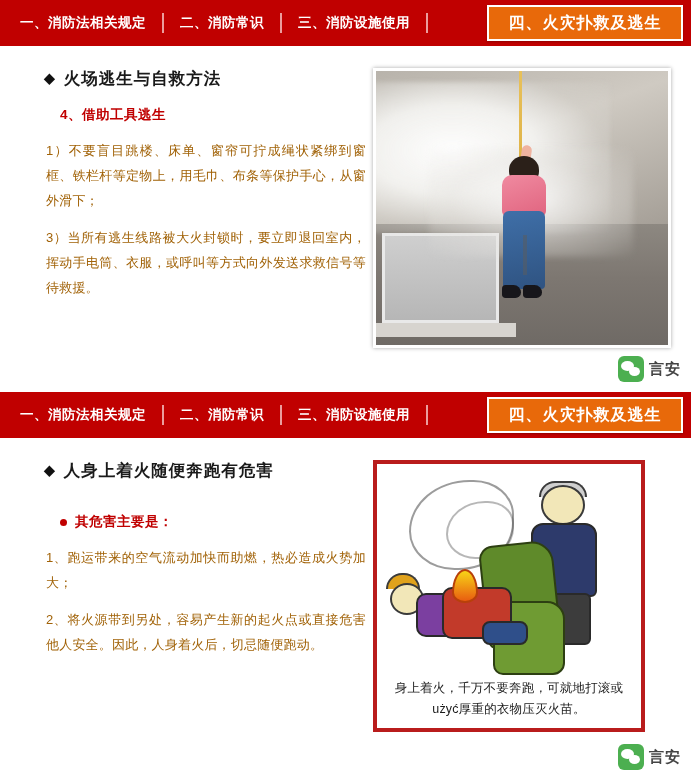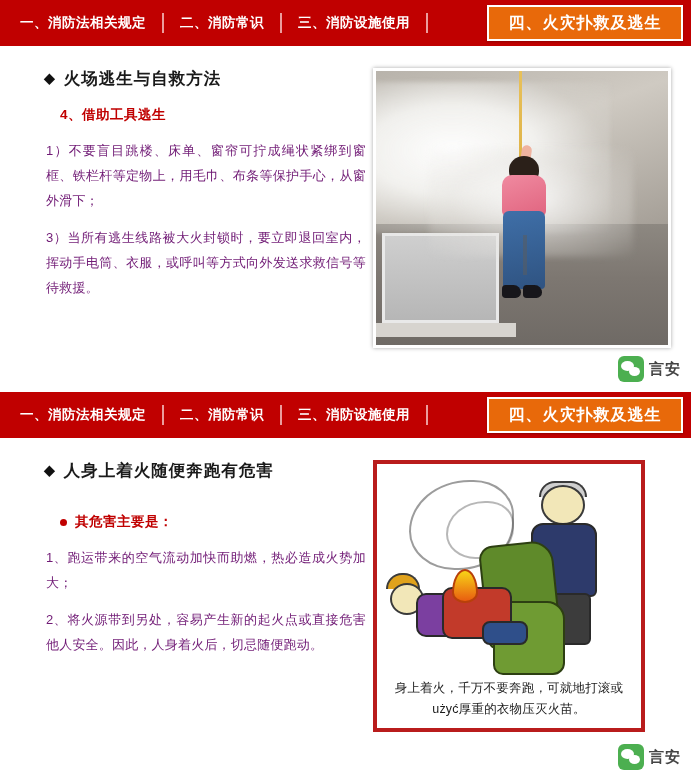--- a/index.html
+++ b/index.html
@@ -111,21 +111,21 @@
     display: inline-block;
     width: 7px; height: 7px;
     border-radius: 50%;
     background: #c00000;
     margin-right: 8px;
   }
 
   .para {
     font-size: 13px;
     line-height: 25px;
-    color: #701a75;
+    color: #a16207;
     margin: 8px 0 12px 2px;
     text-align: justify;
     letter-spacing: .2px;
   }
 
   
   .photo1 {
     position: relative;
     width: 298px;
     height: 280px;

